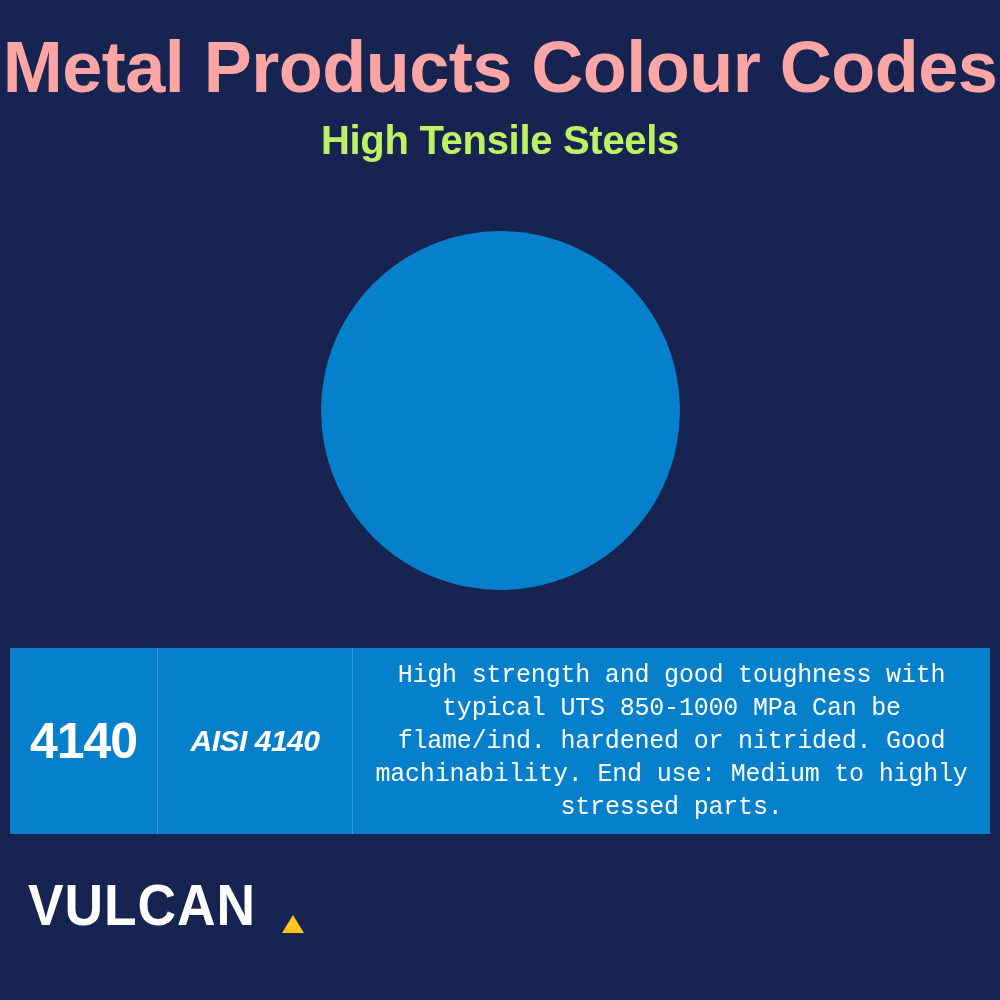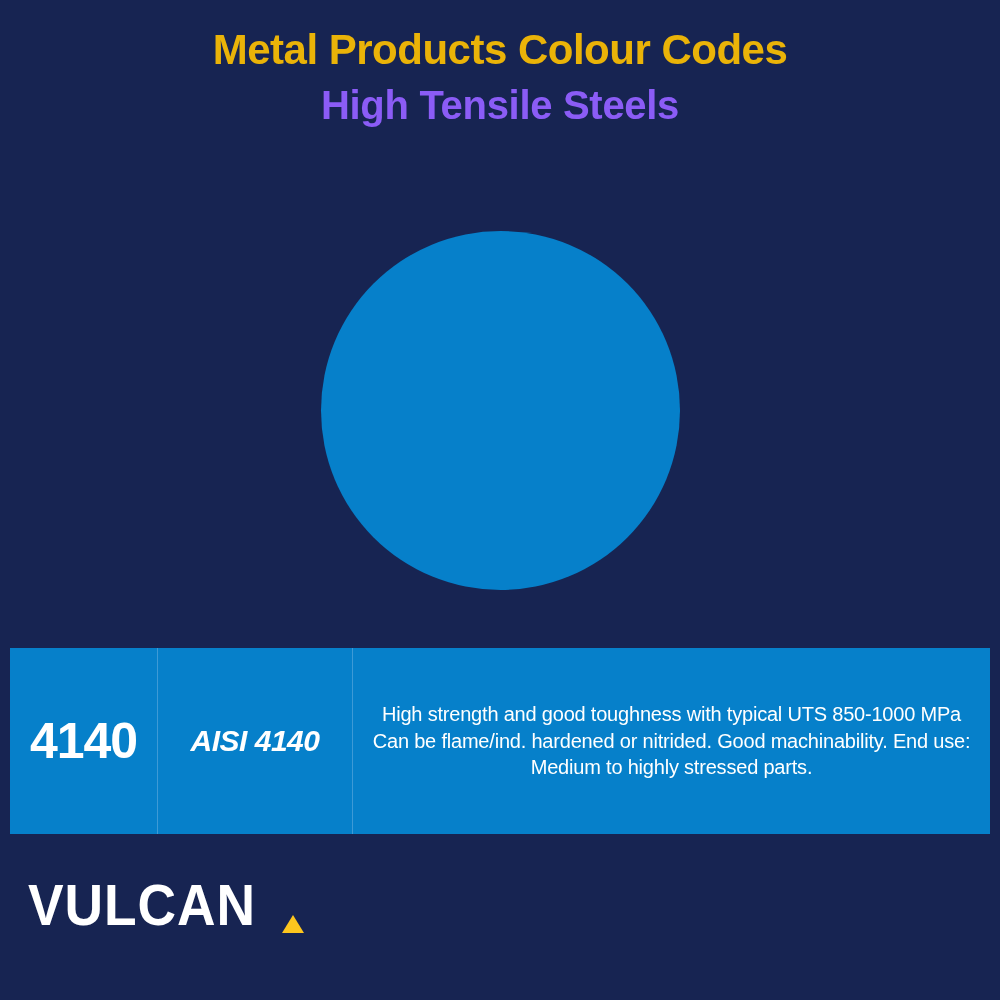--- a/index.html
+++ b/index.html
@@ -25,32 +25,32 @@
 
   
   .header {
     position: absolute;
     left: 0;
     top: 26px;
     width: 1000px;
     text-align: center;
   }
   .title {
-    font-size: 42px;
+    font-size: 72px;
     font-weight: 700;
-    color: #eab308;
+    color: #fca5a5;
     letter-spacing: -0.5px;
     line-height: 1.15;
     margin: 0;
     white-space: nowrap;
   }
   .subtitle {
     font-size: 40px;
     font-weight: 700;
-    color: #8b5cf6;
+    color: #bef264;
     letter-spacing: -0.3px;
     line-height: 1.15;
     margin: 8px 0 0 0;
     white-space: nowrap;
   }
 
   
   .swatch-area {
     position: absolute;
     left: 0;
@@ -111,24 +111,25 @@
     font-size: 30px;
     font-weight: 700;
     letter-spacing: -0.5px;
     line-height: 1.45;
   }
   .cell-desc {
     flex: 1 1 auto;
     padding: 0 16px;
   }
   .cell-desc-text {
-    font-size: 20px;
+    font-size: 25px;
     font-weight: 400;
     line-height: 1.32;
     letter-spacing: -0.2px;
+    font-family: Liberation Mono, monospace;
   }
 
   
   .footer {
     position: absolute;
     left: 28px;
     top: 868px;
     height: 66px;
     display: flex;
     align-items: flex-end;

